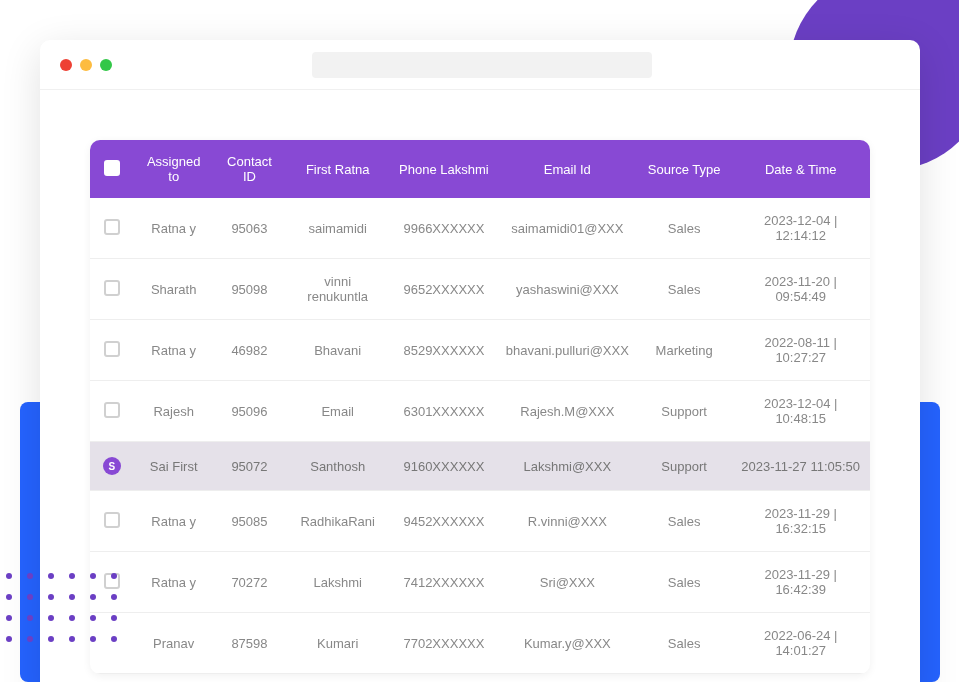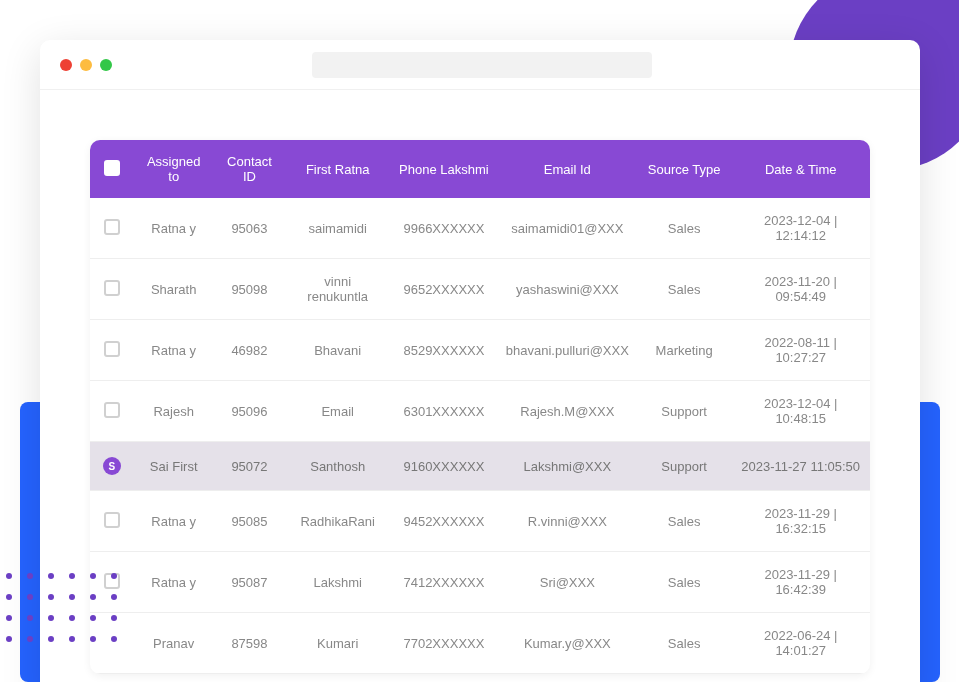--- a/index.html
+++ b/index.html
@@ -270,21 +270,21 @@
             <td>95085</td>
             <td>RadhikaRani</td>
             <td>9452XXXXXX</td>
             <td>R.vinni@XXX</td>
             <td>Sales</td>
             <td>2023-11-29 | 16:32:15</td>
           </tr>
           <tr>
             <td><span class="checkbox-visual"></span></td>
             <td>Ratna y</td>
-            <td>95087</td>
+            <td>70272</td>
             <td>Lakshmi</td>
             <td>7412XXXXXX</td>
             <td>Sri@XXX</td>
             <td>Sales</td>
             <td>2023-11-29 | 16:42:39</td>
           </tr>
           <tr>
             <td></td>
             <td>Pranav</td>
             <td>87598</td>

